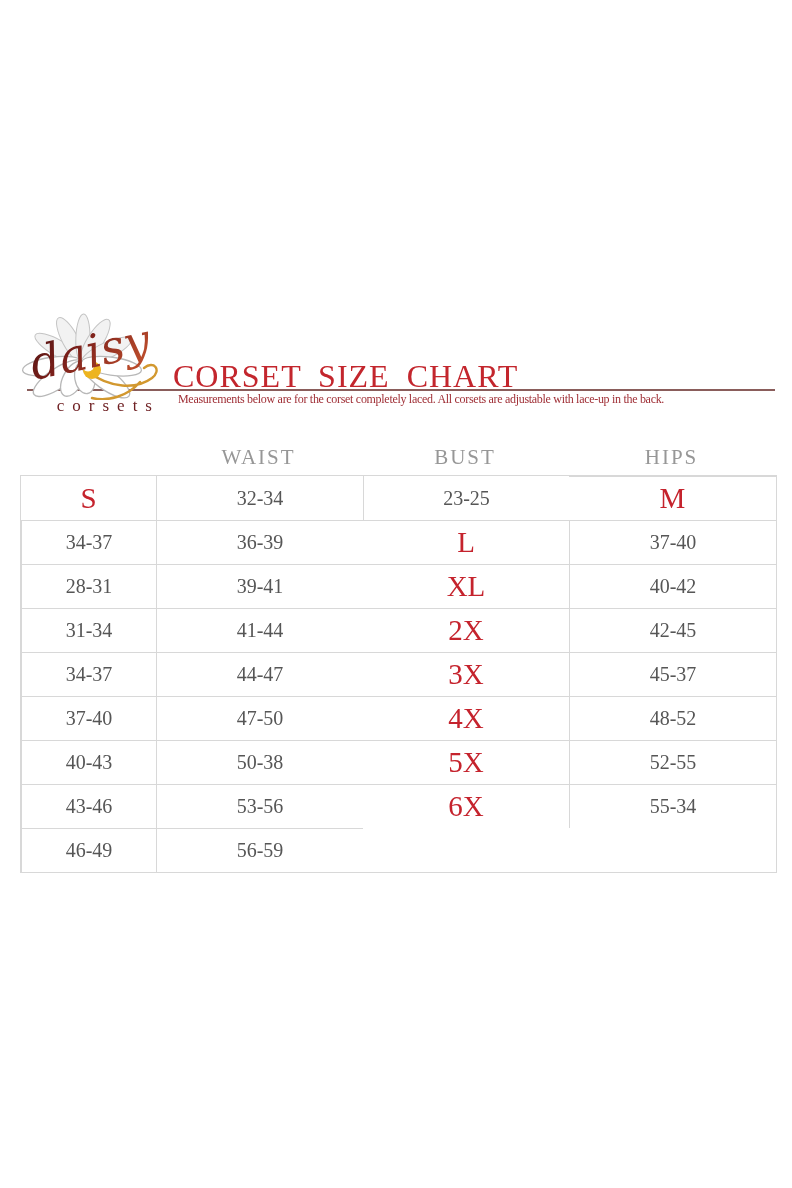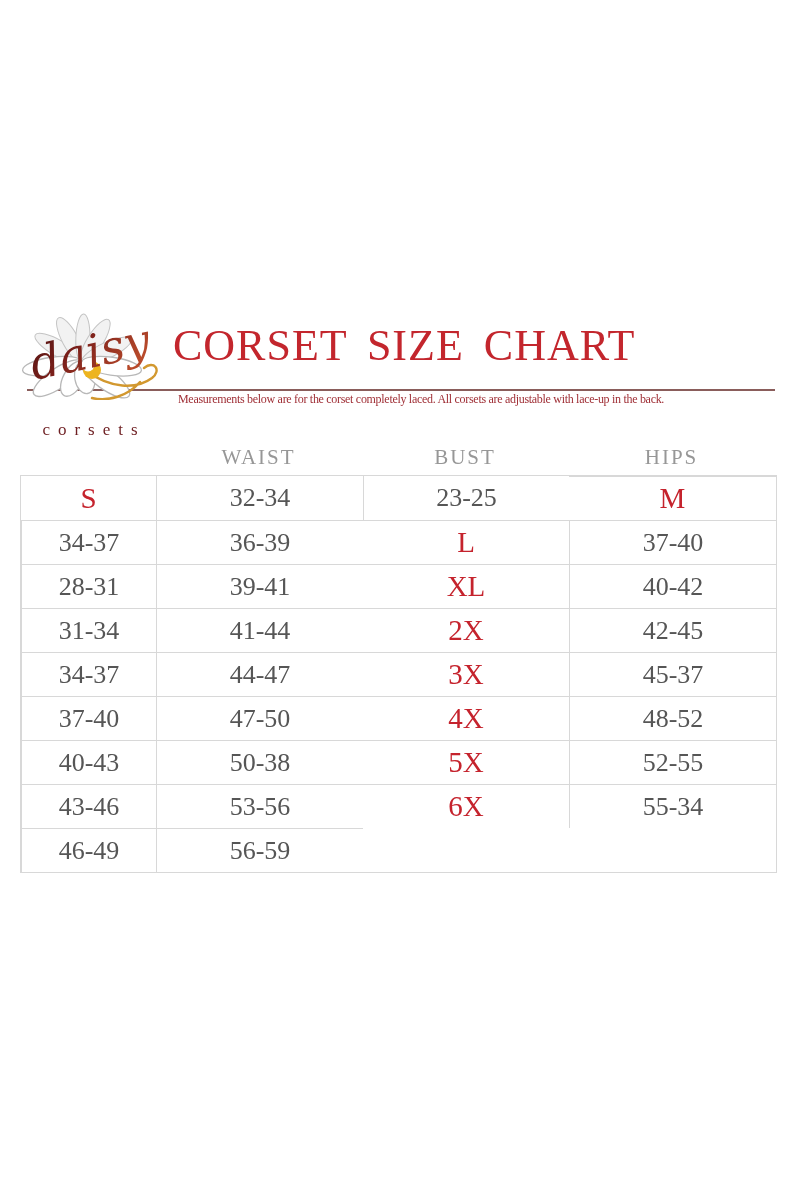--- a/index.html
+++ b/index.html
@@ -5,26 +5,26 @@
   html,body{margin:0;padding:0;background:#ffffff;}
   body{width:792px;height:1188px;font-family:"Liberation Serif", serif;}
   .page{position:relative;width:792px;height:1188px;background:#fff;overflow:hidden;}
 
   
   .rule{position:absolute;left:27px;top:389px;width:748px;height:2px;
         background:var(--rule-maroon,#8a5d5b);}
 
   
   .logo{position:absolute;left:6px;top:304px;width:164px;height:96px;}
-  .brand-sub{position:absolute;left:20px;top:420px;width:140px;text-align:center;
+  .brand-sub{position:absolute;left:20px;top:396px;width:140px;text-align:right;
              font-size:17px;letter-spacing:8px;text-indent:8px;
              color:var(--maroon,#6e1f22);}
 
   
-  .title{position:absolute;left:173px;top:324px;font-size:44px;line-height:1;
+  .title{position:absolute;left:173px;top:360px;font-size:32px;line-height:1;
          letter-spacing:1px;word-spacing:8px;white-space:nowrap;
          color:var(--title-red,#c3262d);}
   .subtitle{position:absolute;left:178px;top:392px;font-size:12px;
             letter-spacing:-0.3px;white-space:nowrap;
             color:var(--subtitle-red,#a03037);font-family:Liberation Serif, serif;}
 
   
   .col-headers{position:absolute;left:20px;top:445px;width:755px;display:grid;
                grid-template-columns:135px 207px 206px 207px;}
   .col-header{text-align:center;font-size:21px;letter-spacing:2px;
@@ -32,21 +32,21 @@
 
   
   .size-table{position:absolute;left:20px;top:475px;width:755px;display:grid;
               grid-template-columns:135px 207px 206px 207px;
               border:1px solid var(--border-gray,#d8d8d8);}
   .cell{height:44px;display:flex;align-items:center;justify-content:center;
         box-sizing:border-box;border-top:1px solid var(--border-gray,#d8d8d8);}
   .cell.ft{border-top:none;}
   .cell.bl{border-left:1px solid var(--border-gray,#d8d8d8);}
   .size-cell{color:var(--size-red,#c5232d);font-size:29px;}
-  .value-cell{color:var(--value-gray,#565656);font-size:26px;}
+  .value-cell{color:var(--value-gray,#565656);font-size:20px;}
 </style>
 </head>
 <body>
 
 <div class="page">
 
   <div class="rule"></div>
 
   <svg class="logo" viewBox="0 0 164 96" xmlns="http://www.w3.org/2000/svg" aria-hidden="true">
     <defs>

